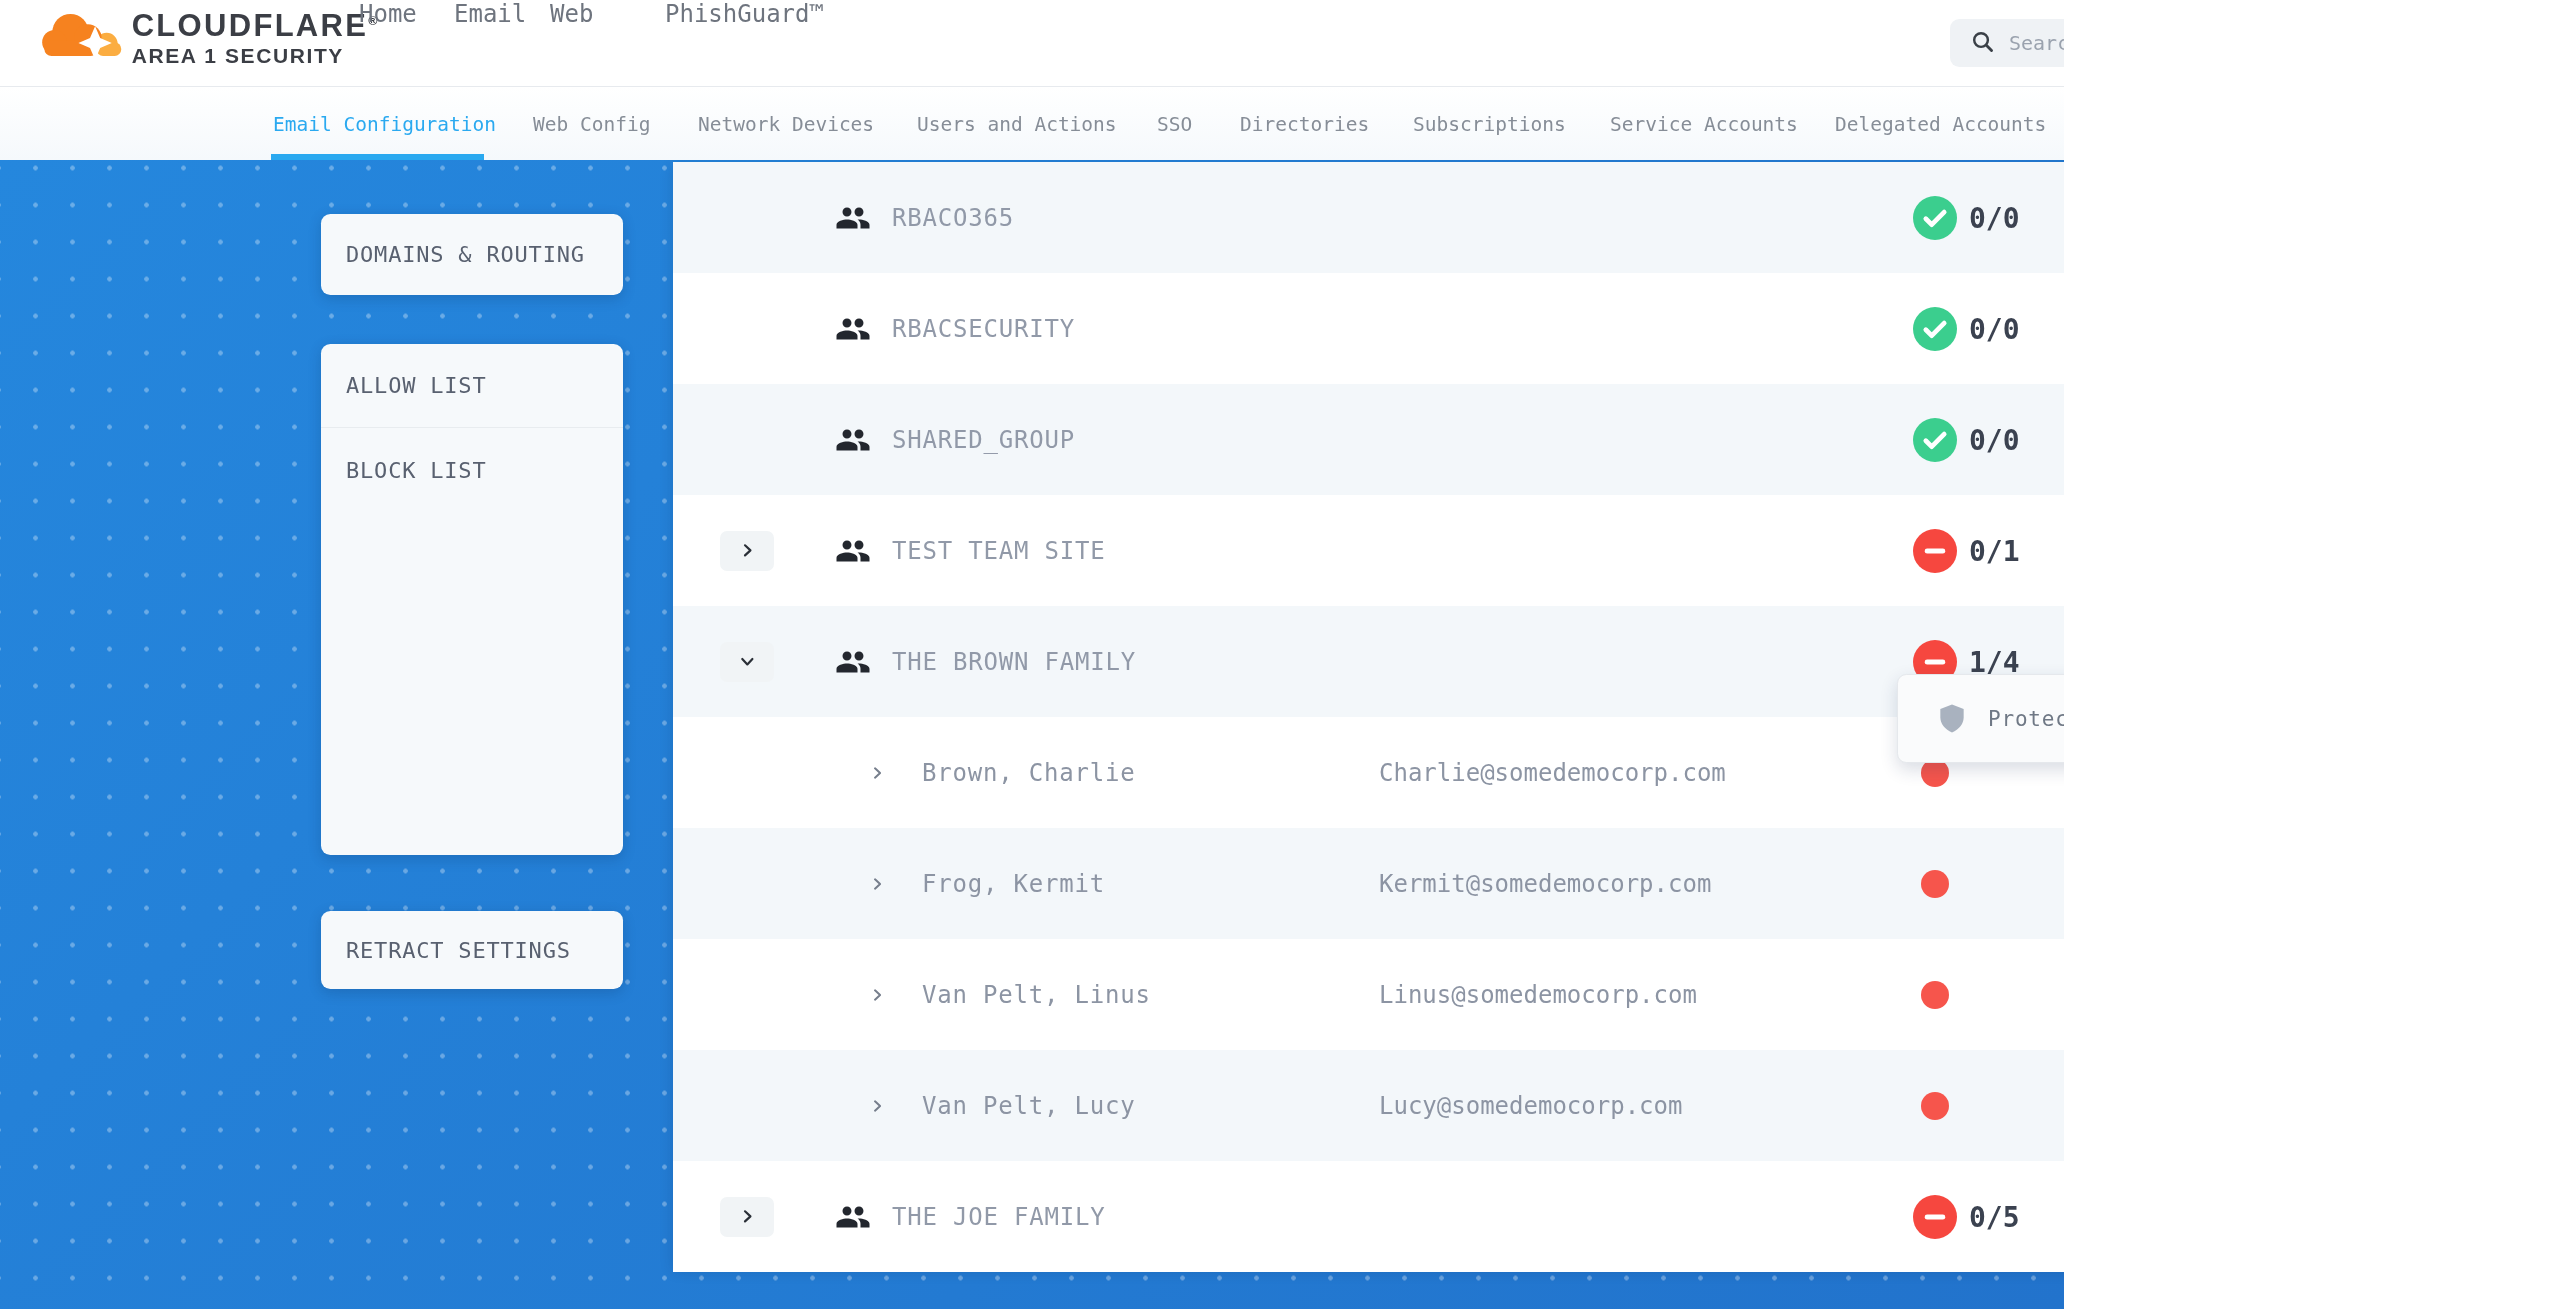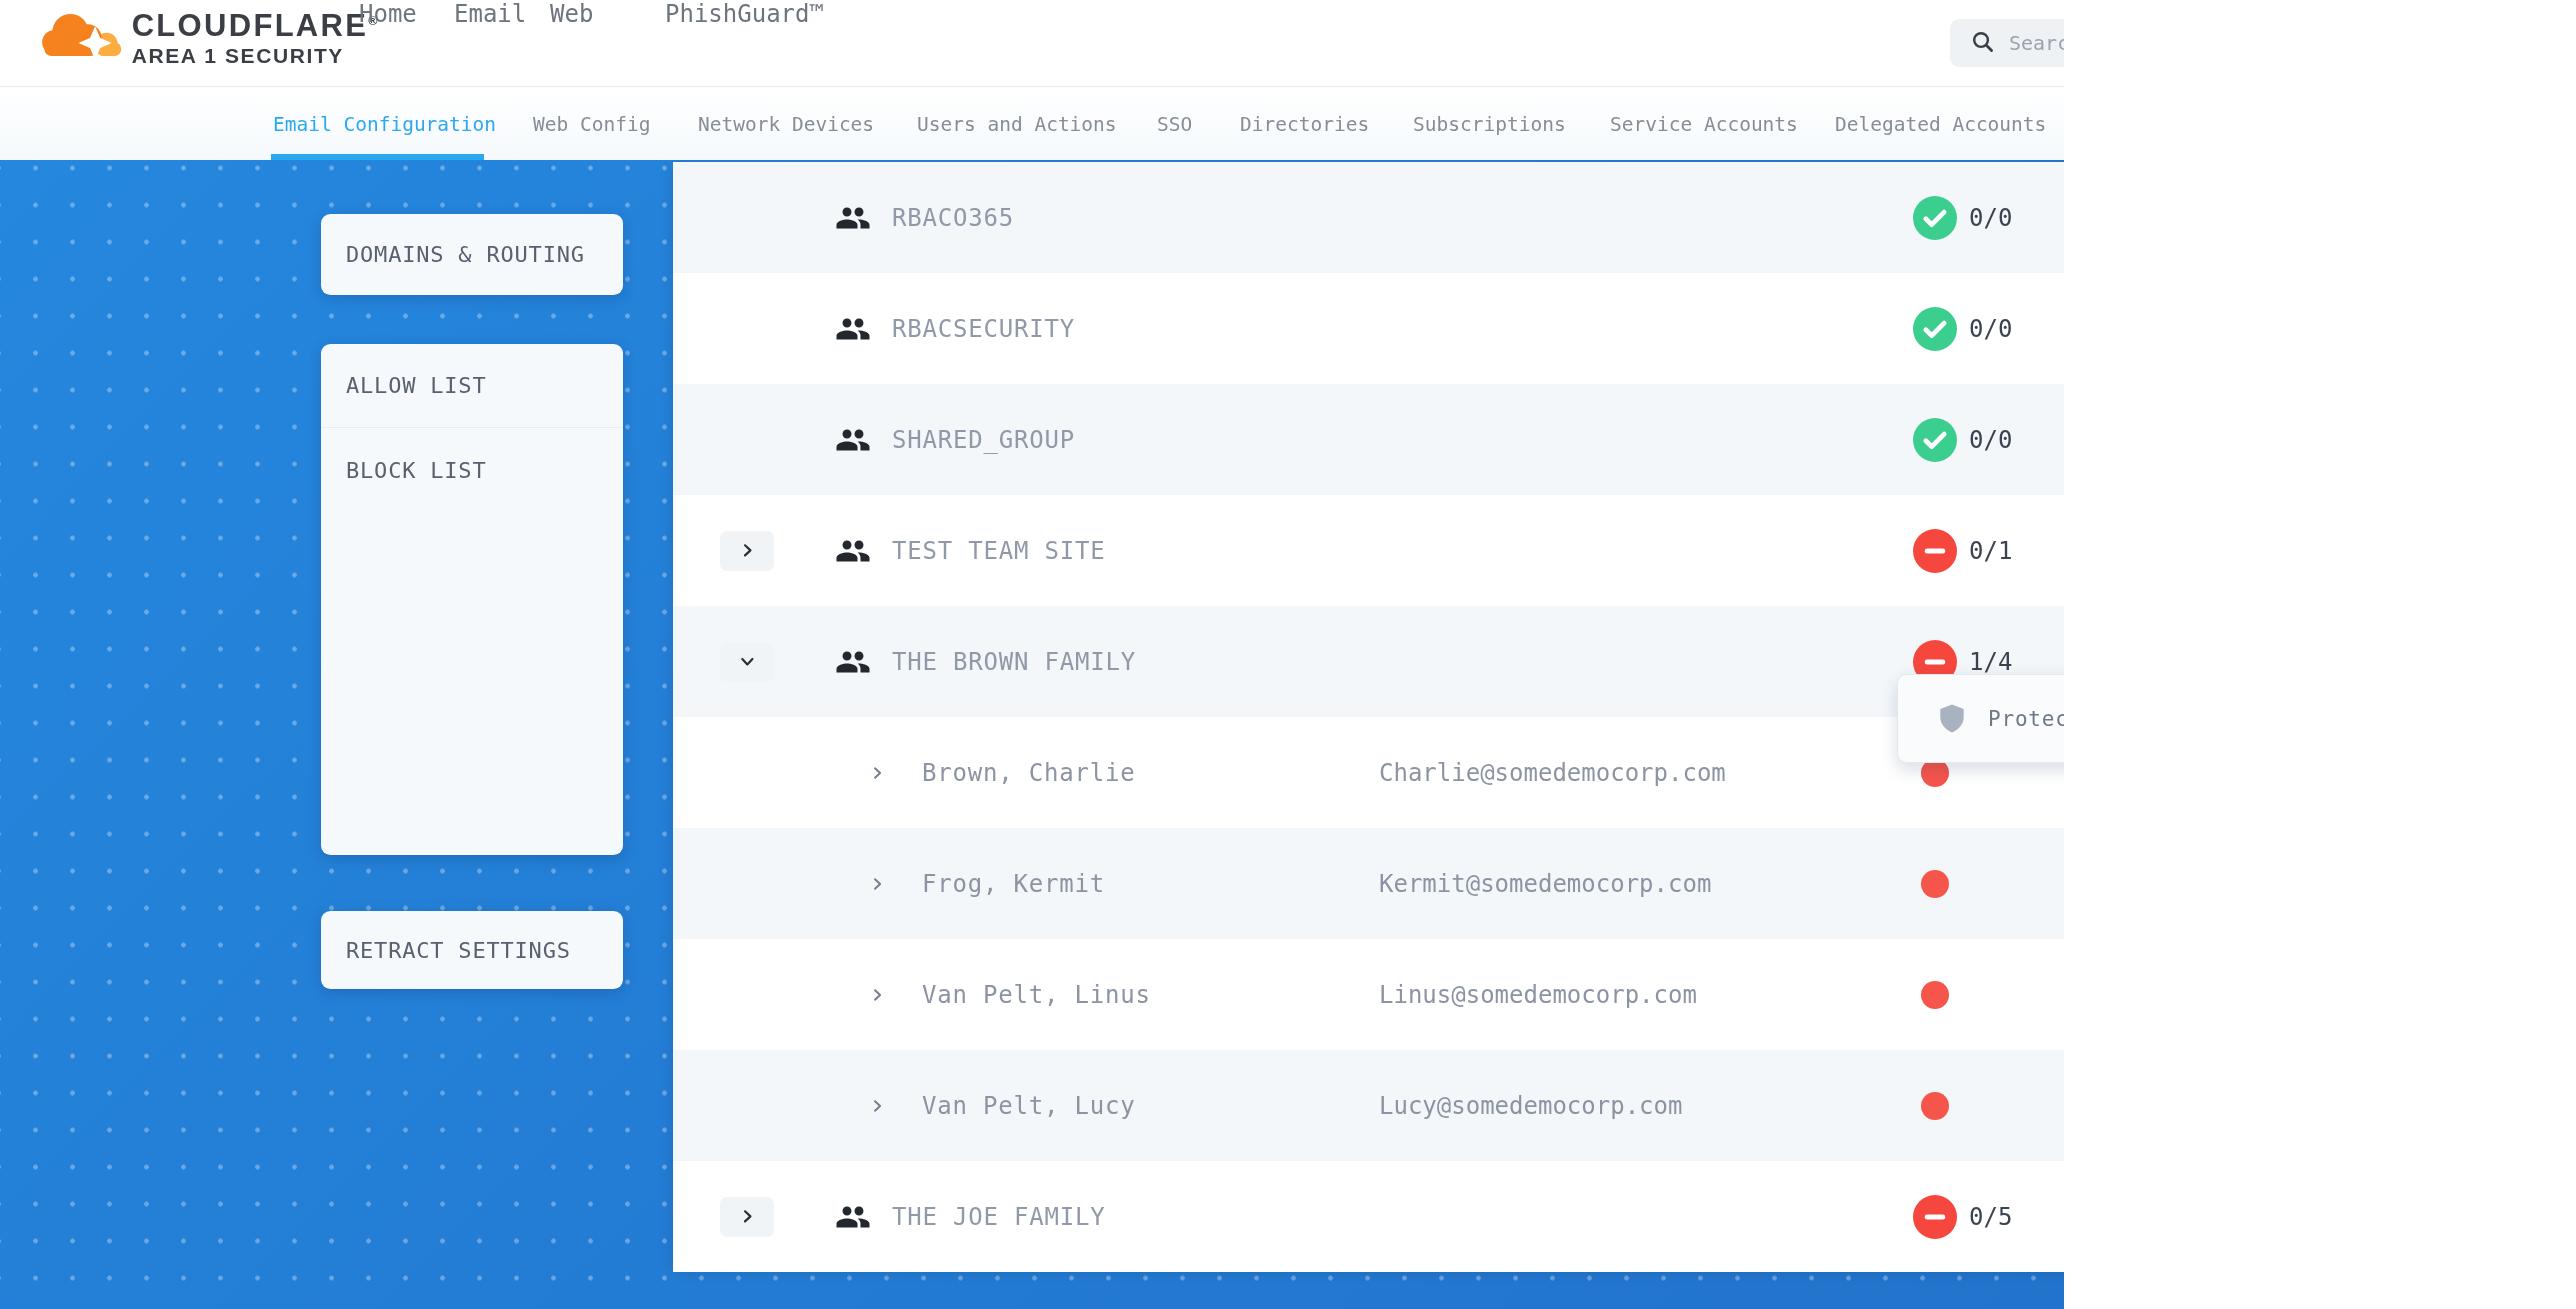--- a/index.html
+++ b/index.html
@@ -56,21 +56,21 @@
   .row.alt { background:#F3F7FA; }
   .cell { position:absolute; top:50%; transform:translateY(-50%); }
   .expand-btn { left:47px; width:54px; height:40px; background:#F1F4F6; border-radius:7px;
                 display:flex; align-items:center; justify-content:center; cursor:pointer; }
   .group-icon { left:162px; width:36px; height:36px; }
   .group-name { left:219px; font-size:24px; letter-spacing:0.8px; color:#9199A8; white-space:nowrap; }
   .member-chevron { left:195px; width:18.7px; height:18.7px; }
   .member-name { left:249px; font-size:24px; letter-spacing:0.8px; color:#8C94A3; white-space:nowrap; }
   .email { left:706px; font-size:24px; color:#8C94A3; white-space:nowrap; }
   .badge { left:1240px; width:44px; height:44px; }
-  .count { left:1296px; font-size:24px; font-weight:normal; color:#3B4250; }
+  .count { left:1296px; font-size:28px; font-weight:bold; color:#3B4250; }
   .dot { left:1248px; width:28px; height:28px; border-radius:50%; background:#F6554C; }
   .menu-dots { left:1467px; width:62px; height:62px; display:flex; align-items:center; justify-content:center; gap:6.2px; cursor:pointer; }
   .menu-dots i { width:7.8px; height:7.8px; border-radius:50%; background:#BCC2CB; }
   .menu-dots.active { background:#ECEFF2; border-radius:50%; }
   .menu-dots.active i { width:10px; height:10px; background:#1EA7F2; }
 
   
   .dropdown { position:absolute; left:1897px; top:674px; width:290px; height:89px; background:#FAFBFC;
               border:0.8px solid #E5E8EC; border-radius:9.3px; box-shadow:0 6.2px 17px rgba(25,45,85,.16); z-index:30;
               display:flex; align-items:center; padding-left:40px; cursor:pointer; }

